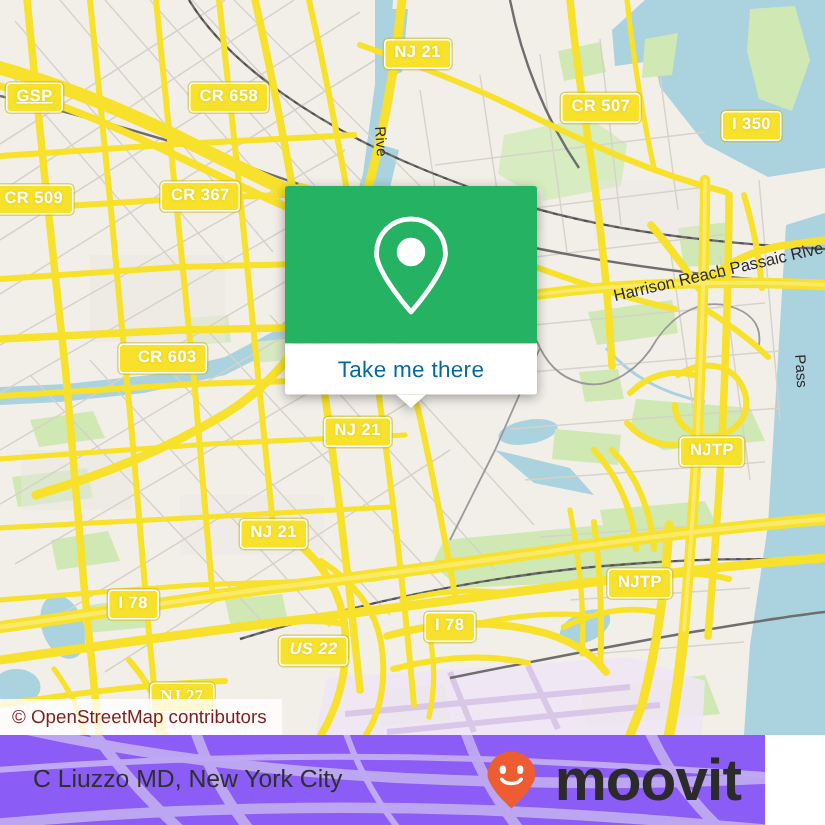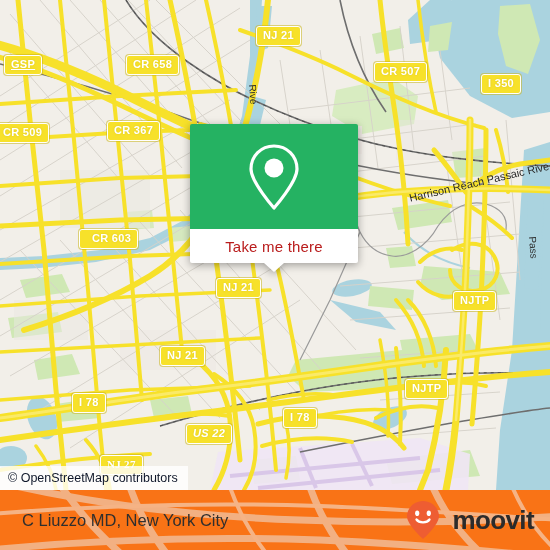--- a/index.html
+++ b/index.html
@@ -57,70 +57,70 @@
     border-radius: 2px 2px 0 0;
   }
   .card-bottom {
     height: 34px;
     background: #ffffff;
     display: flex; align-items: center; justify-content: center;
     border-radius: 0 0 2px 2px;
     position: relative;
   }
   .card-bottom-label {
-    font-size: 15px; color: #b91c1c; letter-spacing: .2px;
+    font-size: 15px; color: #0369a1; letter-spacing: .2px;
   }
   .card-tail {
     position: absolute;
     left: 50%; top: 100%;
     transform: translateX(-50%);
     width: 0; height: 0;
     border-left: 10px solid transparent;
     border-right: 10px solid transparent;
     border-top: 9px solid #ffffff;
   }
 
   
   .attrib {
     position: absolute;
     left: 0; top: 466px;
     height: 24px;
     padding: 0 10px 0 8px;
     display: flex; align-items: center;
     background: rgba(255,255,255,.80);
     font-size: 12.5px;
-    color: #0f172a;
+    color: #7f1d1d;
     white-space: nowrap;
   }
 
   
   .footer {
     position: absolute;
     left: 0; top: 490px;
-    width: 550px; height: 60px;
-    background: #f97316;
+    width: 510px; height: 60px;
+    background: #8b5cf6;
     overflow: hidden;
   }
   .footer-wm { position: absolute; left: 0; top: -30px; width: 550px; height: 110px; opacity: .5; }
   .footer-title {
     position: absolute;
     left: 22px; top: 50%;
     transform: translateY(-50%);
     font-size: 16.5px;
     color: #2f2f2f;
     white-space: nowrap;
   }
   .brand {
     position: absolute;
     right: 16px; top: 50%;
     transform: translateY(-50%);
     display: flex; align-items: center; gap: 2px;
   }
   .brand-word {
-    font-size: 26px;
+    font-size: 39px;
     font-weight: bold;
     color: #2b2b2b;
     letter-spacing: -.6px;
     line-height: 1;
     margin-left: 10px;
   }
 </style>
 </head>
 <body>
 

